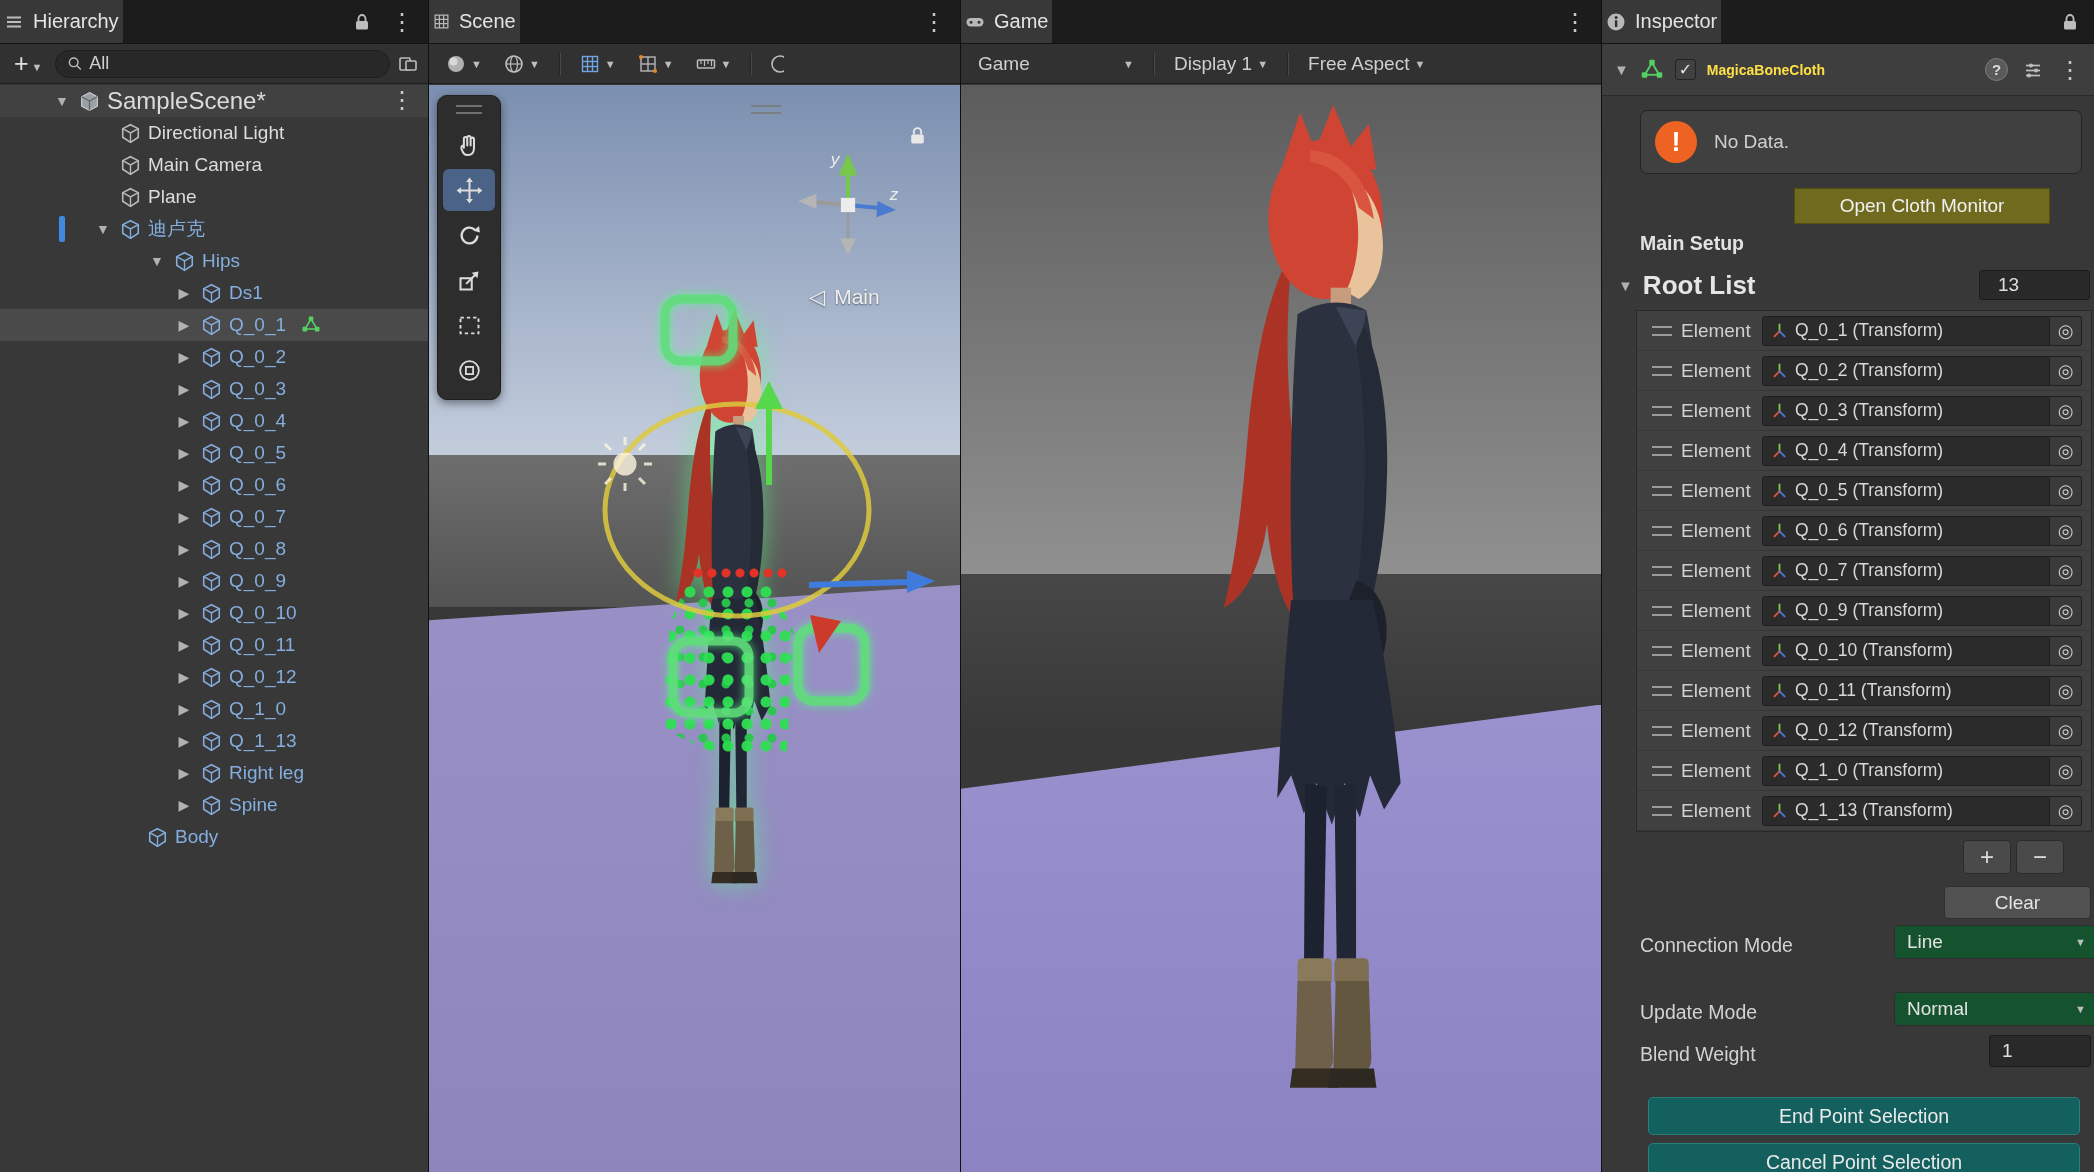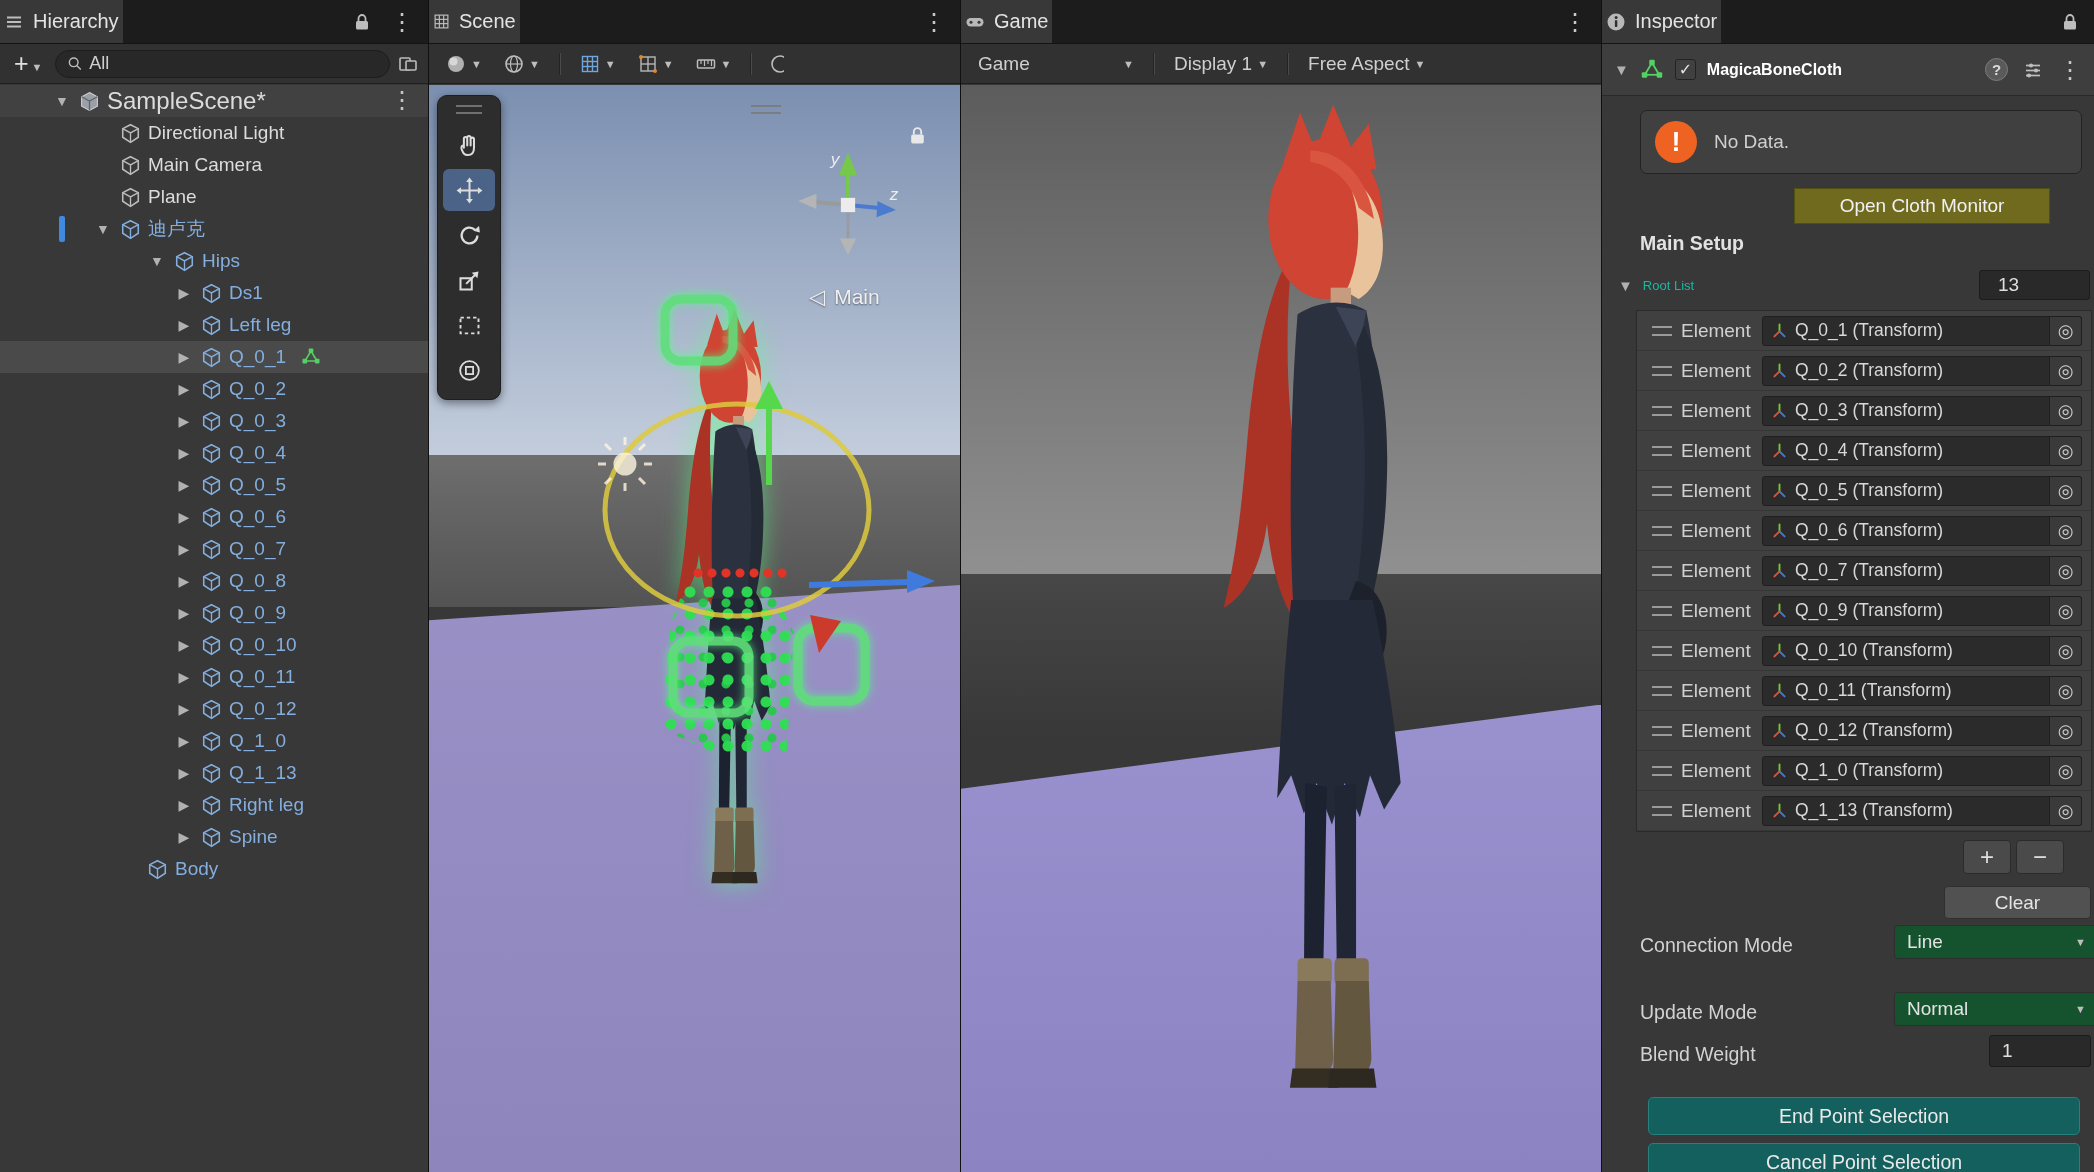--- a/index.html
+++ b/index.html
@@ -83,34 +83,34 @@
 
   
   .comph{position:absolute;top:44px;left:0;right:0;height:52px;background:#3e3e3e;border-bottom:1px solid #2a2a2a;
     display:flex;align-items:center;gap:11px;padding:0 12px}
   .fold{color:#b0b0b0;font-size:15px}
   .compicon{width:24px;height:24px}
   .checkbox{position:relative;width:21px;height:21px;background:#404040;border:1px solid #232323;border-radius:3px;
     display:flex;align-items:center;justify-content:center}
   .checkbox .chk{display:none;color:#e6e6e6;font-size:16px;font-weight:bold}
   .checkbox.checked .chk{display:block}
-  .compname{font-size:16px;font-weight:bold;color:#ffffff}
+  .compname{font-size:14px;font-weight:bold;color:#fde047}
   .hicons{margin-left:auto;display:flex;align-items:center;gap:15px}
   .helpico{width:23px;height:23px;border-radius:50%;background:#5a5a5a;border:1px solid #7c7c7c;color:#dcdcdc;
     font-size:15px;font-weight:bold;display:flex;align-items:center;justify-content:center}
   .helpbox{position:absolute;top:110px;left:38px;right:12px;height:64px;background:#404040;border:1px solid #232323;
     border-radius:7px;display:flex;align-items:center;gap:17px;padding:0 14px}
   .warnicon{width:42px;height:42px;border-radius:50%;background:#ee6322;color:#fff;font-weight:bold;font-size:27px;
     display:flex;align-items:center;justify-content:center;flex:0 0 42px}
   .helptext{font-size:19px;color:#cfcfcf}
   .monitorbtn{position:absolute;top:188px;left:192px;width:256px;height:36px;background:#6f6a1e;border:1px solid #51500f;
     border-radius:0;color:#f1f1f1;font-size:19px;display:flex;align-items:center;justify-content:center}
   .mainsetup{position:absolute;top:232px;left:38px;font-size:19.5px;font-weight:bold;color:#e2e2e2}
   .rootrow{position:absolute;top:268px;left:16px;right:4px;height:34px;display:flex;align-items:center;gap:10px}
-  .rootlbl{font-size:13px;font-weight:normal;color:#14b8a6}
+  .rootlbl{font-size:26px;font-weight:bold;color:#e5e5e5}
   .countfield{margin-left:auto;width:111px;height:30px;background:#292929;border:1px solid #1c1c1c;border-radius:3px;
     display:flex;align-items:center;padding-left:18px;font-size:19px;color:#dedede}
   .rlist{position:absolute;top:310px;left:34px;width:456px;height:522px;background:#404040;border:1px solid #2a2a2a;overflow:hidden}
   .lrow{height:40px;display:flex;align-items:center;gap:9px;padding:0 9px;border-bottom:1px solid #373737}
   .handle{width:20px;height:10px;border-top:2px solid #9a9a9a;border-bottom:2px solid #9a9a9a;flex:0 0 20px;margin-left:6px}
   .elabel{width:72px;flex:0 0 72px;overflow:hidden;font-size:19px;color:#d0d0d0;white-space:nowrap}
   .objfield{flex:1;height:30px;background:#2b2b2b;border:1px solid #1f1f1f;border-radius:3px 0 0 3px;display:flex;
     align-items:center;gap:7px;padding:0 8px;overflow:hidden}
   .axic{width:17px;height:17px;flex:0 0 17px}
   .objtext{font-size:17.5px;color:#d8d8d8;white-space:nowrap;overflow:hidden}
@@ -396,29 +396,20 @@
       <div class="trow arrow-closed prefab" style="--depth: 4;">
         <span class="arr"></span>
         <svg class="ic i-c" viewBox="0 0 20 20">
           <use href="#sym-cube"></use>
         </svg>
 
         <span class="tlabel">Ds1</span>
 
       </div>
 
-      <div class="trow arrow-closed prefab" style="--depth: 4;">
-        <span class="arr"></span>
-        <svg class="ic i-c" viewBox="0 0 20 20">
-          <use href="#sym-cube"></use>
-        </svg>
-
-        <span class="tlabel">Left leg</span>
-
-      </div>
 
       <div class="trow arrow-closed prefab selected badge" style="--depth: 4;">
         <span class="arr"></span>
         <svg class="ic i-c" viewBox="0 0 20 20">
           <use href="#sym-cube"></use>
         </svg>
 
         <span class="tlabel">Q_0_1</span>
         <svg class="row-badge" viewBox="0 0 20 20">
           <use href="#sym-net"></use>

